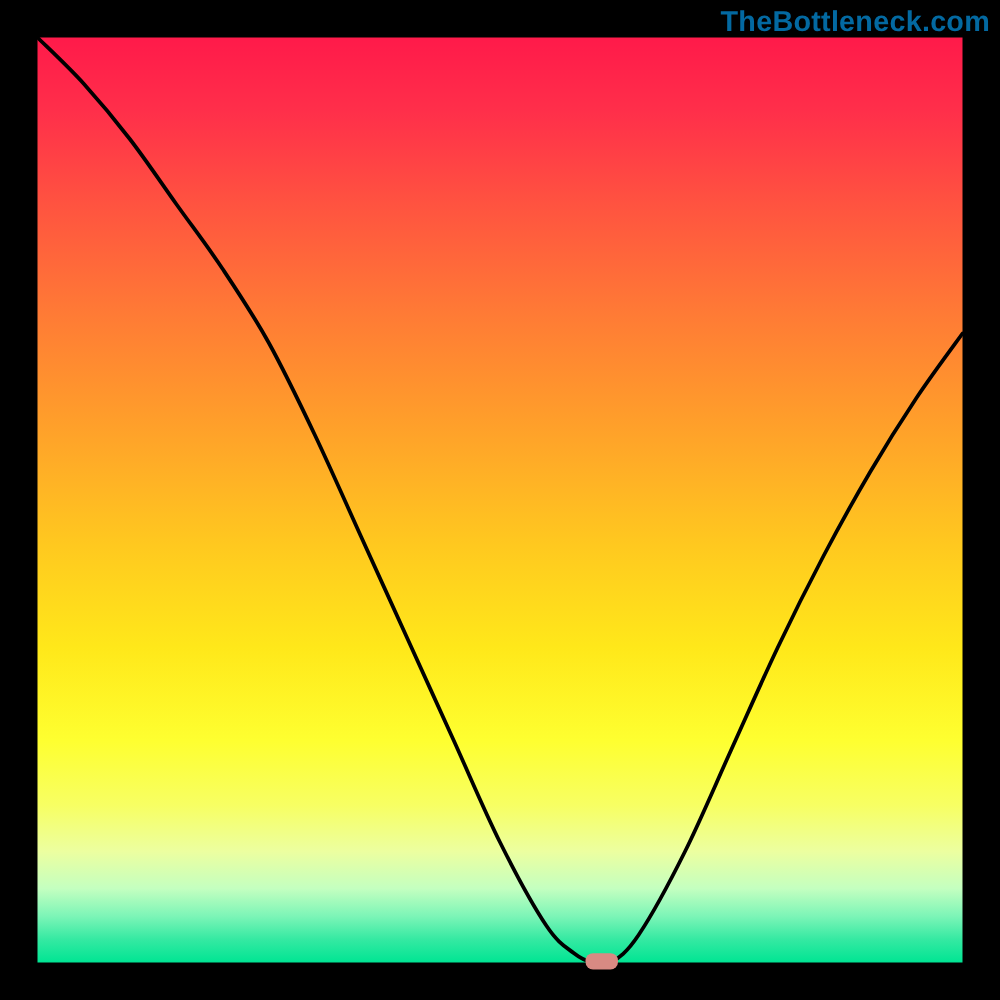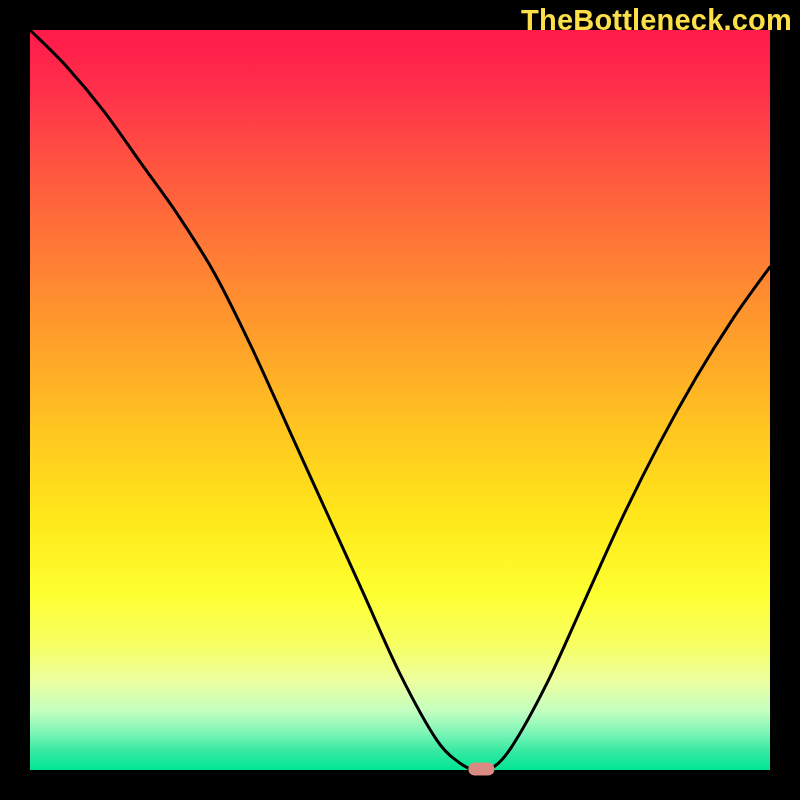--- a/index.html
+++ b/index.html
@@ -39,23 +39,23 @@
       #7cf5b7 95%,
       #35e9a2 97.5%,
       #00e593 100%
     );
   }
   .watermark {
     position: absolute;
     top: 4px;
     right: 8px;
     font-family: Arial, Helvetica, sans-serif;
-    font-size: 29px;
+    font-size: 23px;
     font-weight: 600;
-    color: #fde047;
+    color: #0369a1;
     user-select: none;
     letter-spacing: 0.2px;
   }
   svg.curve {
     position: absolute;
     left: 0;
     top: 0;
     width: 740px;
     height: 740px;
     overflow: visible;

